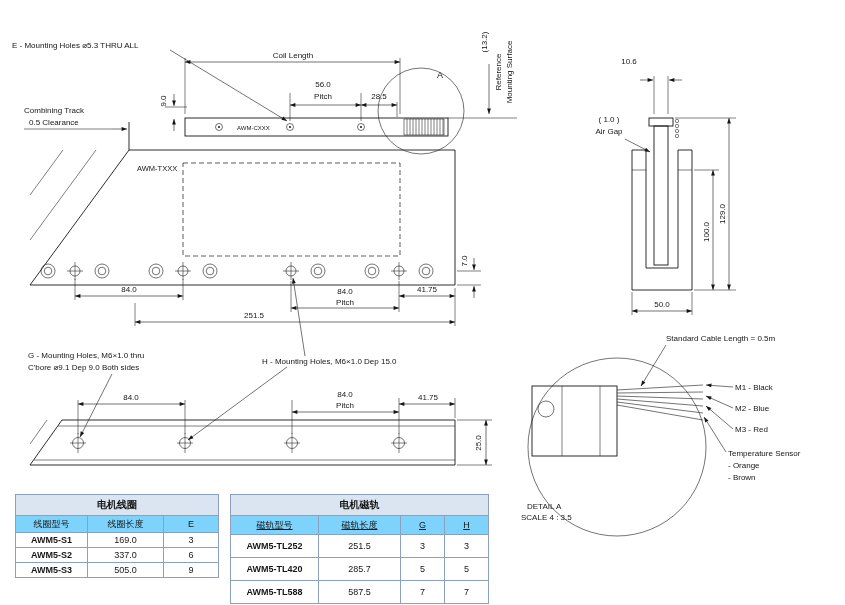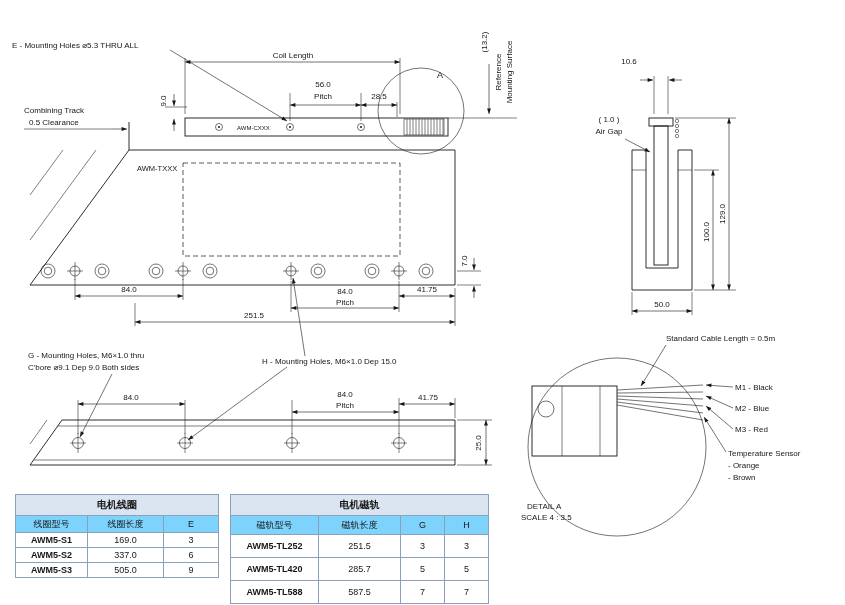--- a/index.html
+++ b/index.html
@@ -16,21 +16,21 @@
   .dm{stroke:#161616;stroke-width:.6;fill:none;}
   .dsh{stroke:#161616;stroke-width:.7;fill:none;stroke-dasharray:5 3;}
   .tblwrap{position:absolute;}
   table.spec{border-collapse:collapse;table-layout:fixed;width:100%;}
   table.spec td{border:1px solid #8aa0bc;text-align:center;font-size:9px;color:#161616;
                 overflow:hidden;white-space:nowrap;padding:0 6px;}
   table.spec tr.title td{background:#dbe5f1;font-weight:bold;font-size:10px;height:20px;}
   table.spec tr.head td{background:#7dd3fc;height:16px;}
   table.spec td.mdl{font-weight:bold;}
   #t1 tr.row td{height:14px;}
-  #t2 tr.head td{height:18px;}
+  #t2 tr.head td{height:18px;text-decoration:underline;}
   #t2 tr.row td{height:22px;}
 </style>
 </head>
 <body>
 
 <div class="canvas">
 
 <svg width="845" height="605" viewBox="0 0 845 605">
   <defs>
     <marker id="ar" viewBox="0 0 10 10" refX="9.5" refY="5" markerWidth="7" markerHeight="6" orient="auto-start-reverse" markerUnits="userSpaceOnUse">

